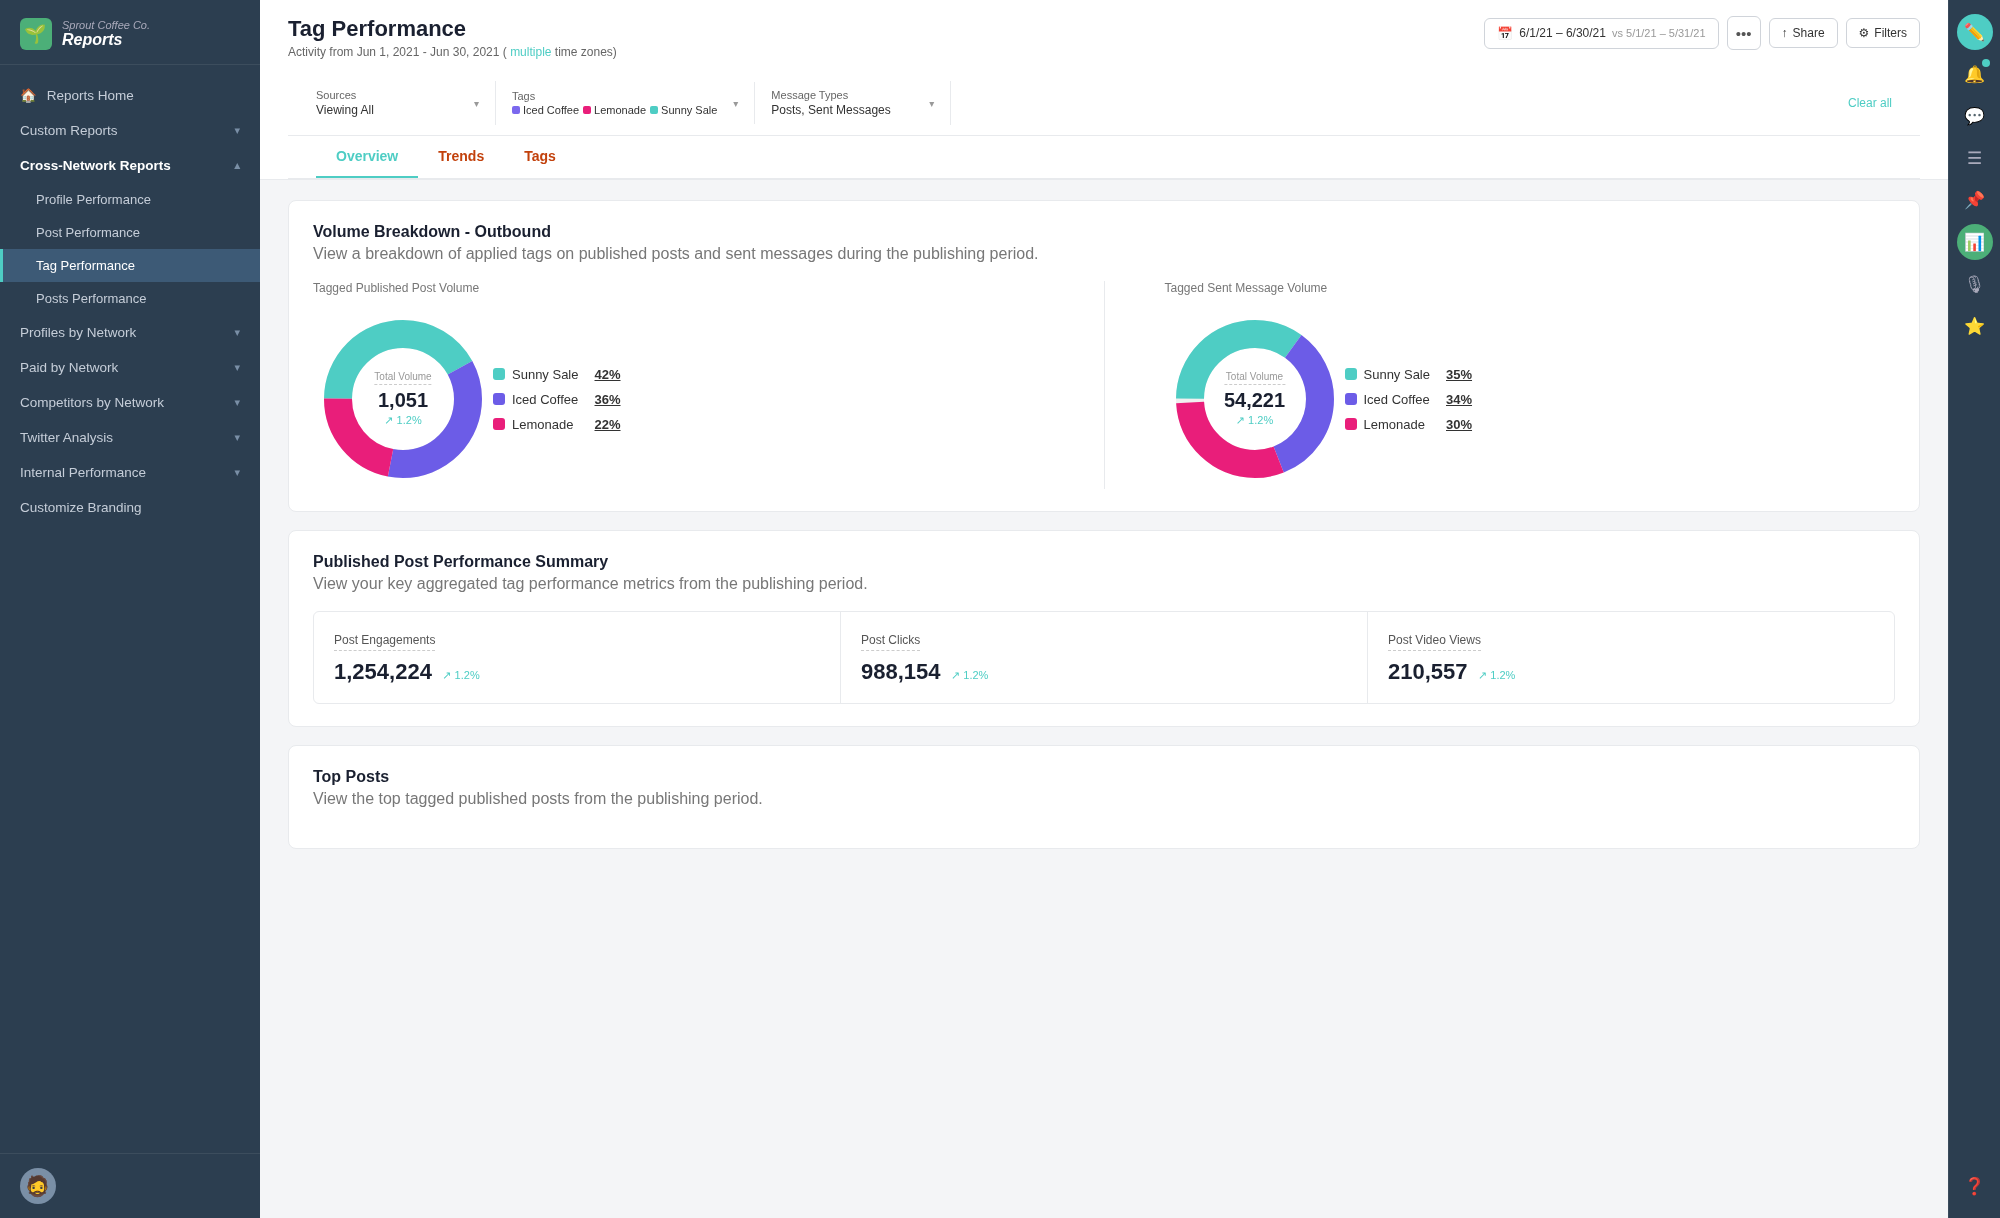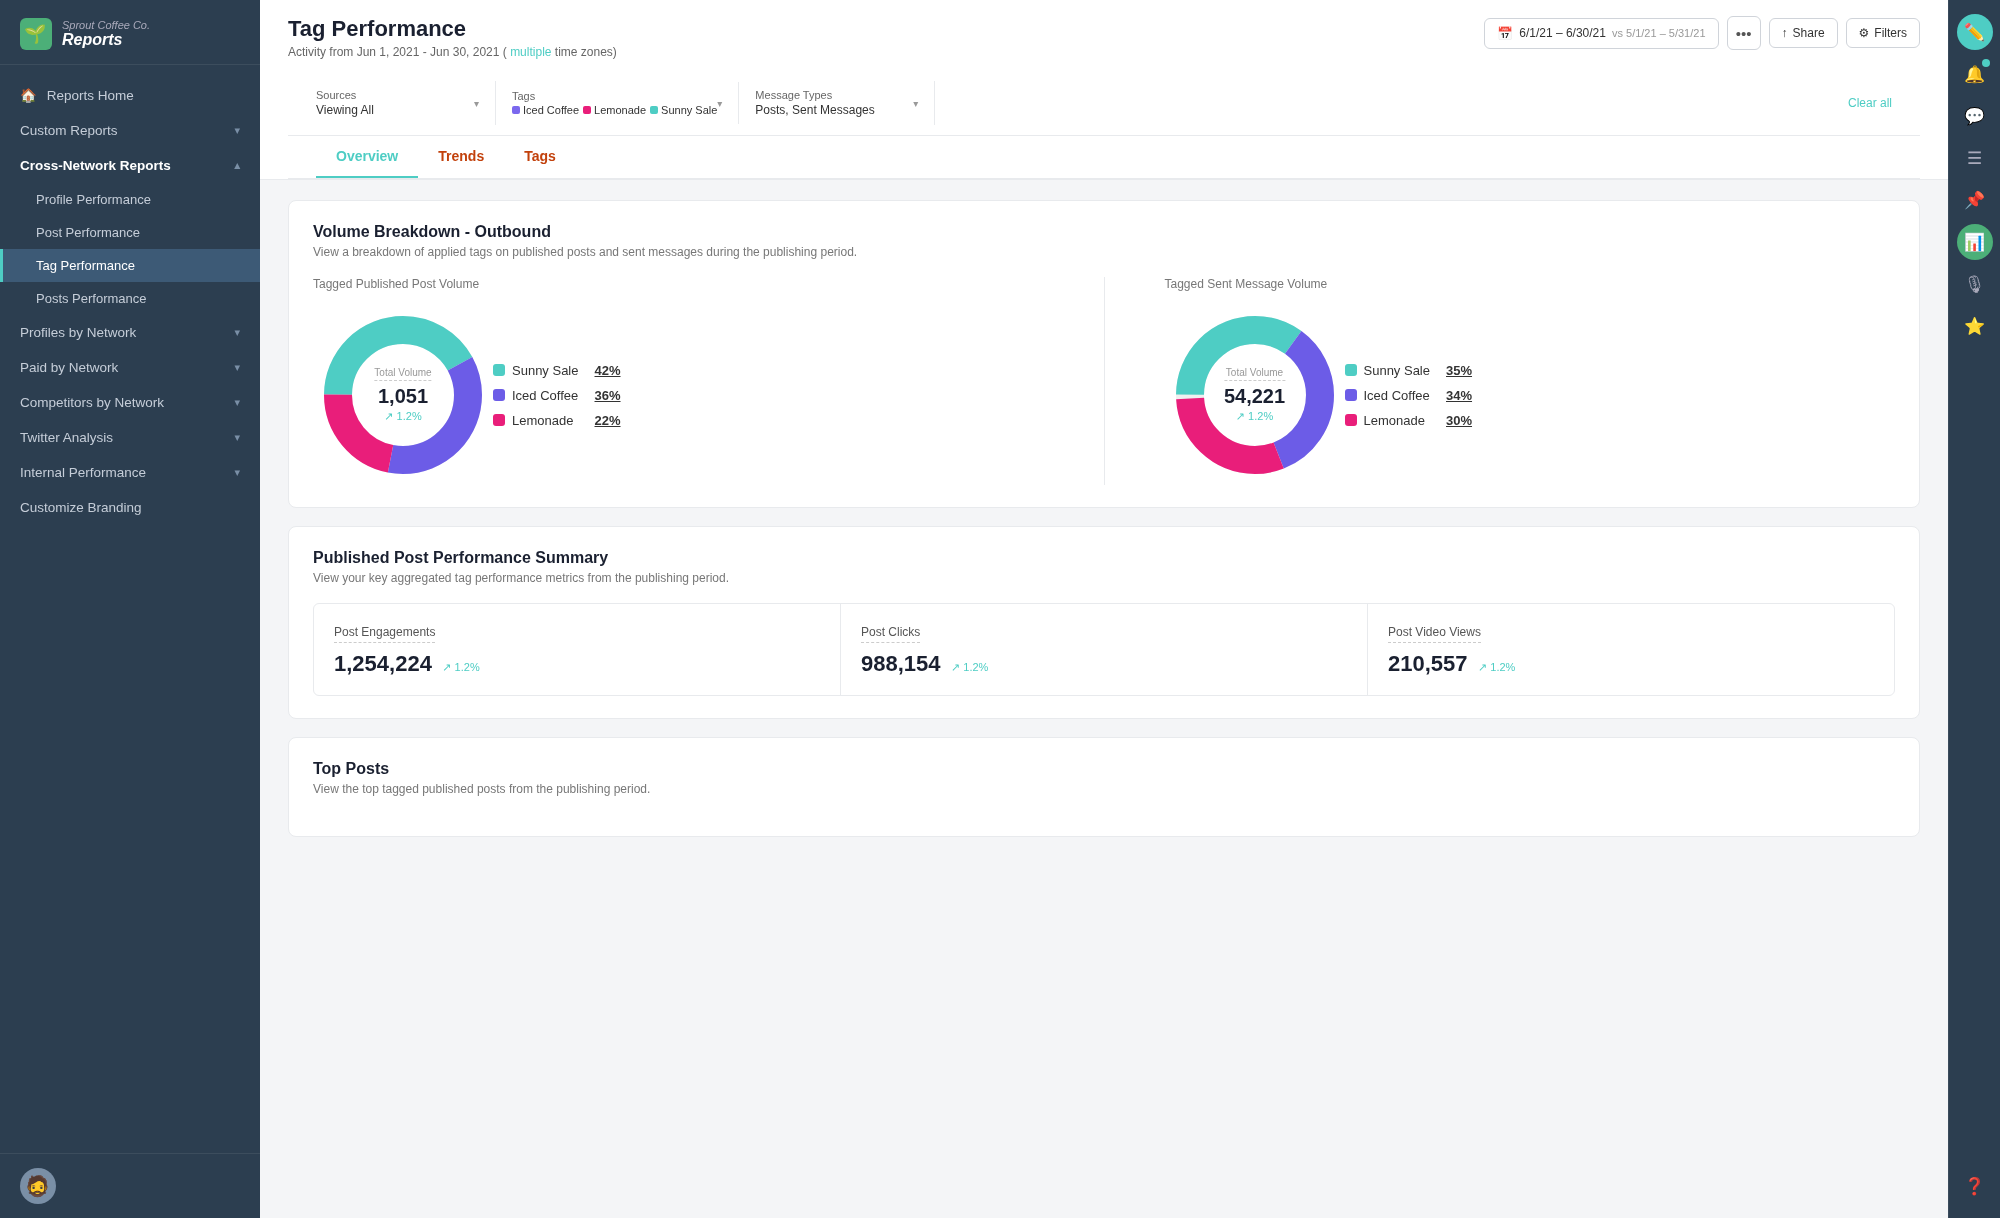--- a/index.html
+++ b/index.html
@@ -158,21 +158,21 @@
 
     
     .filter-bar {
       display: flex; align-items: center;
       padding: 10px 28px;
       background: #fff;
       border-bottom: 1px solid #e8eaed;
       gap: 0;
     }
     .filter-item {
-      display: flex; align-items: center; gap: 0;
+      display: flex; align-items: center; gap: 16px;
       padding: 8px 16px 8px 0;
       border-right: 1px solid #e8eaed;
       margin-right: 16px;
       cursor: pointer;
       min-width: 180px;
     }
     .filter-item:last-child { border-right: none; }
     .filter-label { font-size: 11px; color: #666; margin-bottom: 2px; }
     .filter-value { font-size: 12px; color: #333; font-weight: 500; display: flex; align-items: center; gap: 4px; flex-wrap: wrap; }
     .filter-chevron { color: #999; font-size: 10px; margin-left: auto; }
@@ -209,21 +209,21 @@
     }
 
     .card {
       background: #fff;
       border-radius: 8px;
       border: 1px solid #e8eaed;
       padding: 22px 24px;
       margin-bottom: 18px;
     }
     .card-title { font-size: 16px; font-weight: 700; color: #1a2030; margin-bottom: 4px; }
-    .card-subtitle { font-size: 12px; color: #777; margin-bottom: 18px; }
+    .card-subtitle { font-size: 16px; color: #777; margin-bottom: 18px; }
 
     
     .charts-row { display: flex; gap: 40px; align-items: center; }
     .chart-block { display: flex; align-items: center; flex: 1; }
     .donut-wrap { position: relative; width: 180px; height: 180px; flex-shrink: 0; }
     .donut-center {
       position: absolute; top: 50%; left: 50%;
       transform: translate(-50%, -50%);
       text-align: center;
     }

